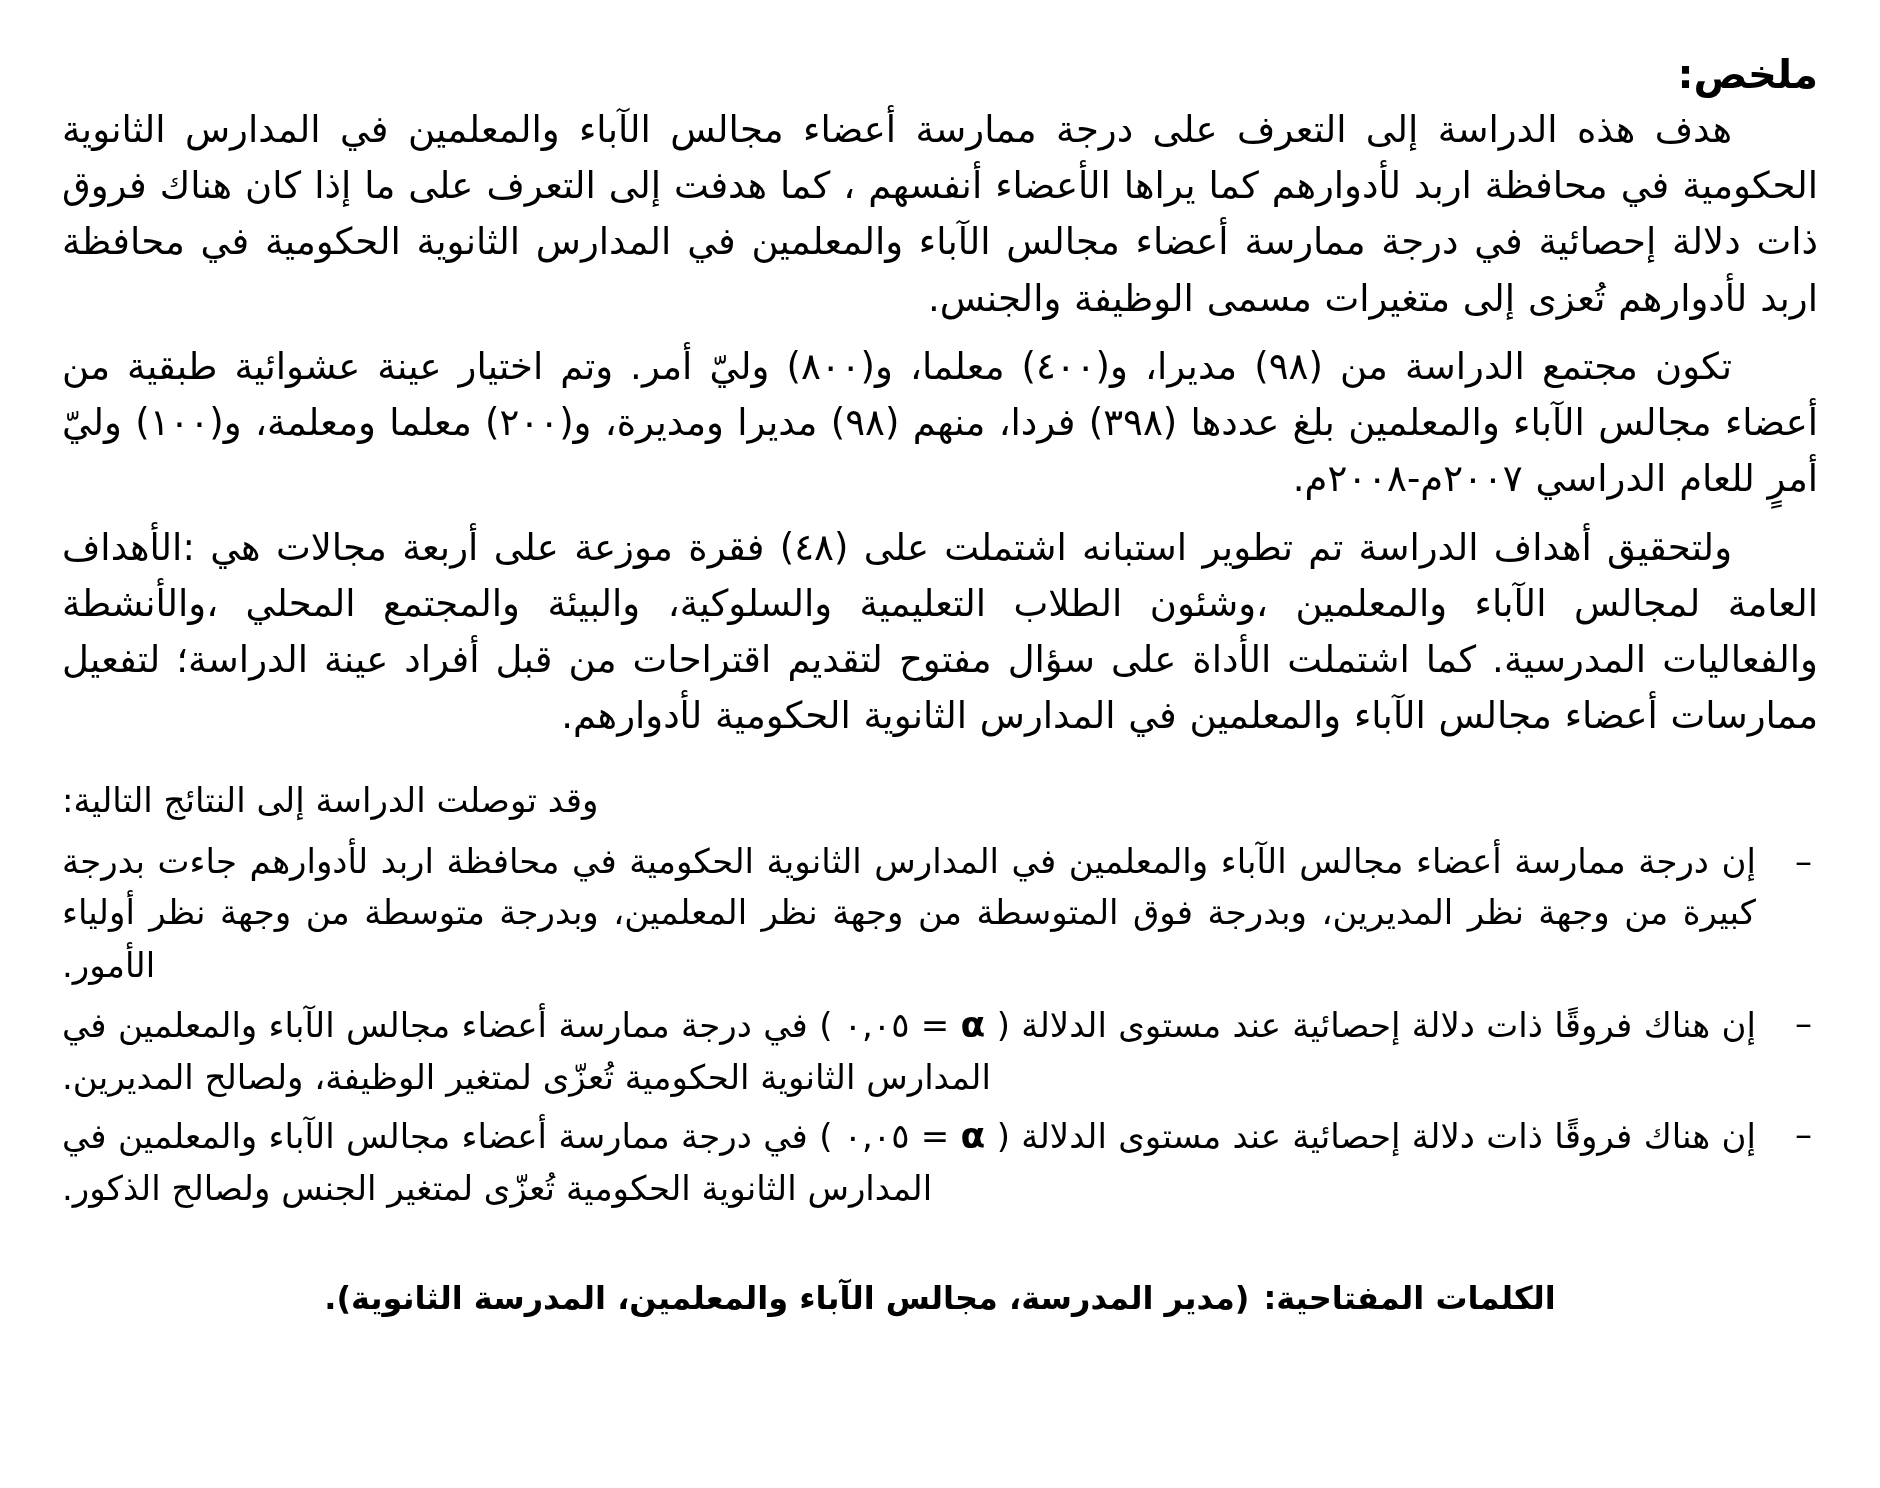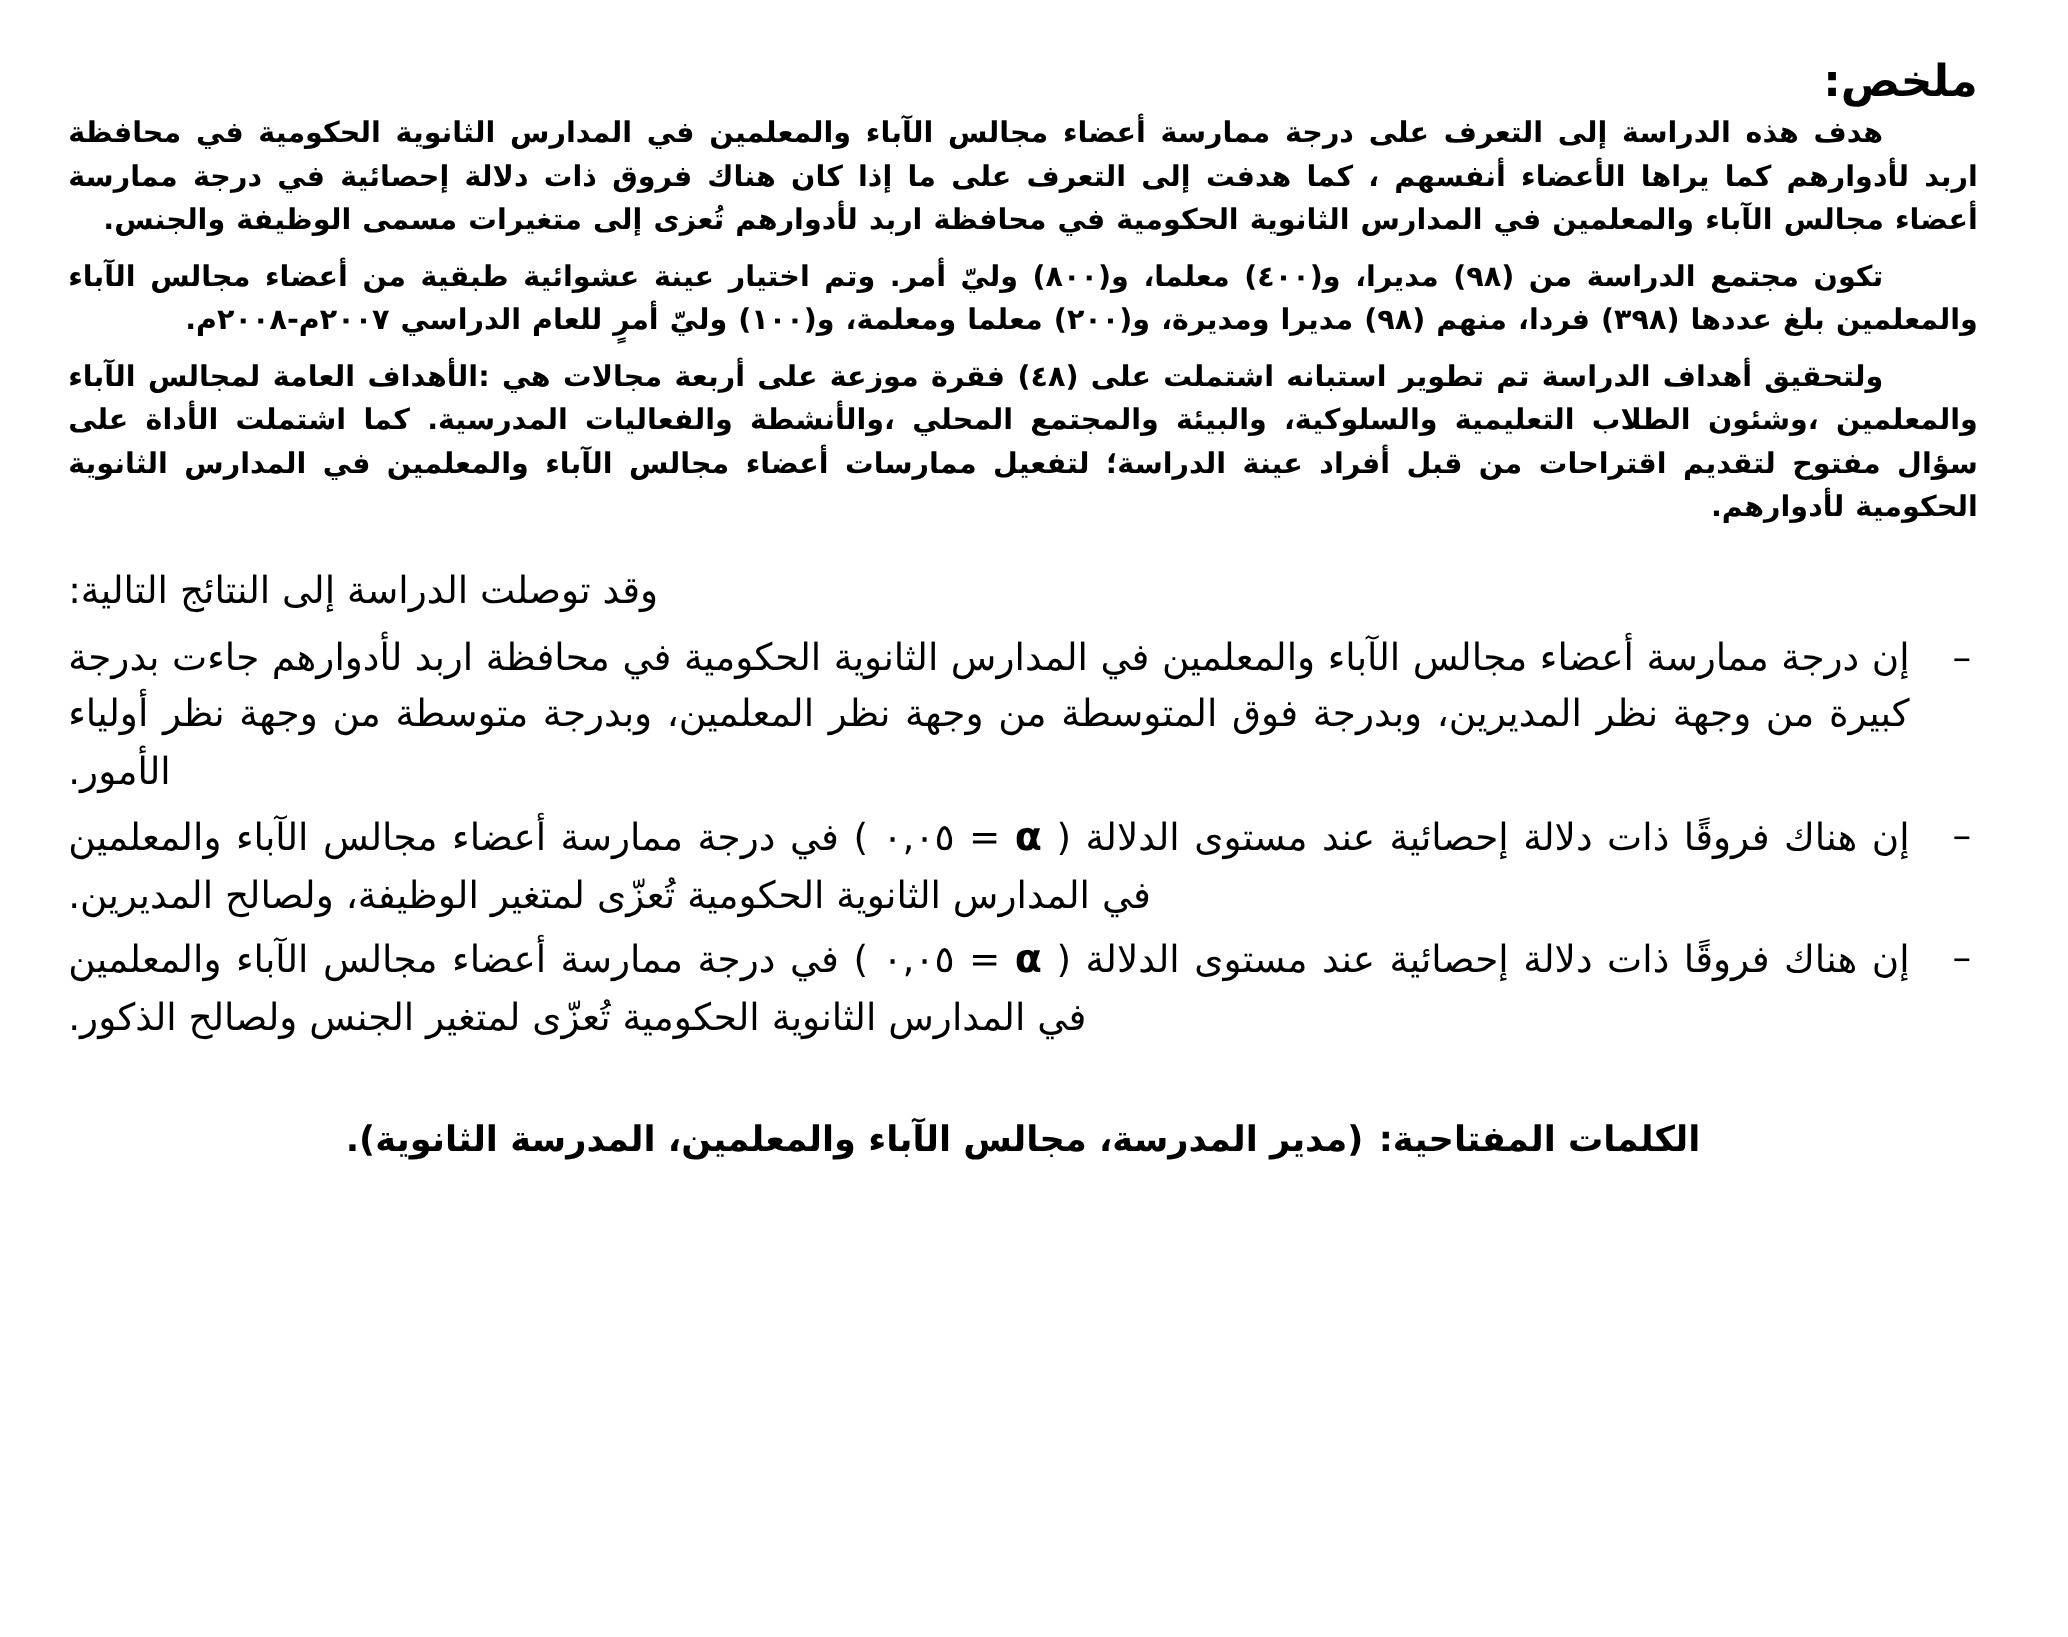--- a/index.html
+++ b/index.html
@@ -15,47 +15,46 @@
     font-family: "DejaVu Sans", "Liberation Sans", sans-serif;
     color: #000000;
   }
 
   .page {
     position: relative;
     width: 1880px;
     height: 1488px;
     background: #ffffff;
     box-sizing: border-box;
-    padding: 52px 82px 30px 62px;
+    padding: 52px 62px 30px 62px;
     direction: rtl;
   }
 
   
   .scan-text {
     -webkit-font-smoothing: none;
     text-rendering: optimizeSpeed;
   }
 
   .abstract-heading {
     font-size: 40px;
     font-weight: bold;
     text-align: right;
     line-height: 1.1;
     margin: 0 0 6px 0;
     letter-spacing: 0px;
   }
 
   .para {
-    font-size: 26px;
+    font-size: 37px;
     line-height: 1.52;
     text-align: justify;
     text-align-last: right;
     margin: 0 0 2px 0;
     word-spacing: 1px;
-    font-weight: bold;
   }
 
   .para.indent::before {
     content: "";
     display: inline-block;
     width: 86px;
   }
 
   .spacer-sm { height: 10px; }
   .spacer-md { height: 18px; }

